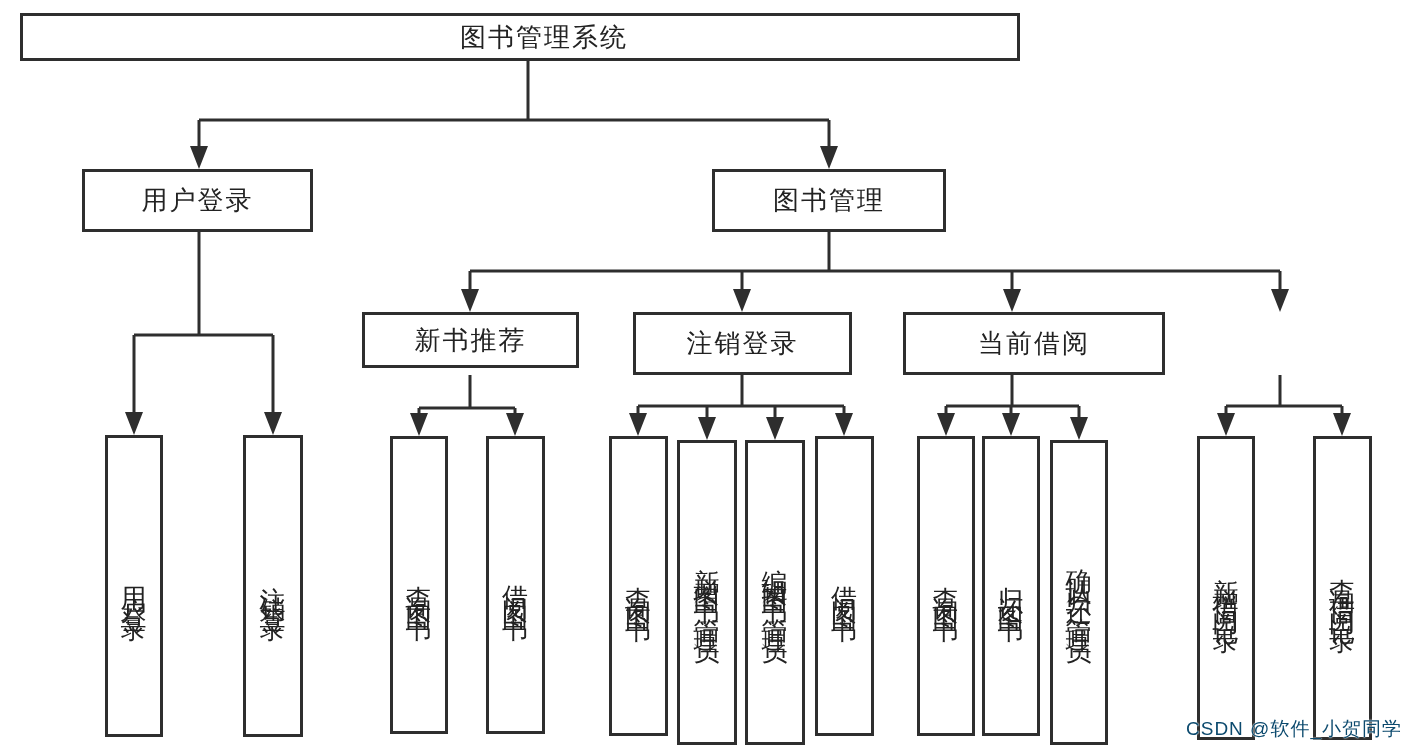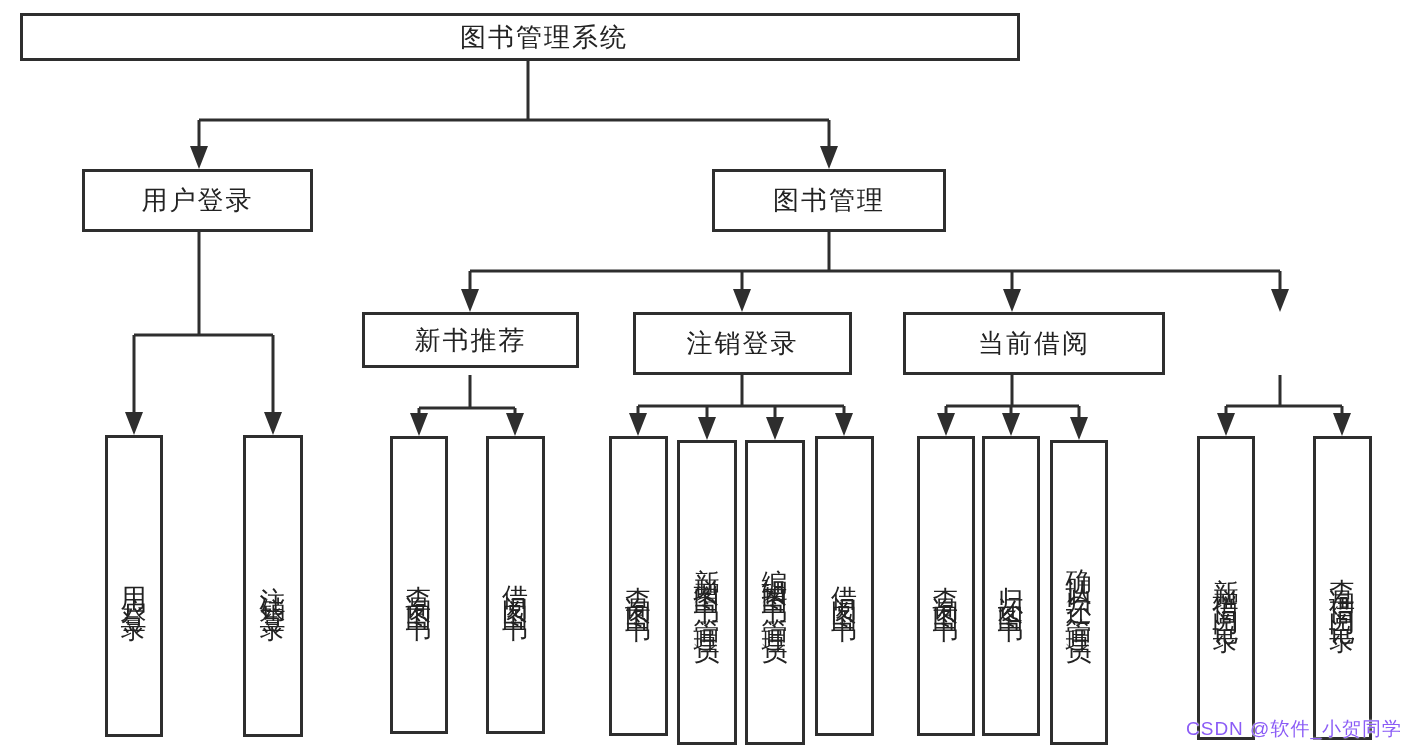--- a/index.html
+++ b/index.html
@@ -35,21 +35,21 @@
     letter-spacing: 10px;
     line-height: 1;
   }
   .watermark {
     position: absolute;
     left: 1186px;
     top: 716px;
     z-index: 5;
     font-size: 19px;
     letter-spacing: 1px;
-    color: #8b5cf6;
+    color: #0c4a6e;
     text-shadow: 0 0 2px #ffffff, 0 0 1px #ffffff;
     white-space: nowrap;
   }
 </style>
 </head>
 <body>
 
 <div class="canvas">
 
   <svg class="wires" width="1405" height="747" viewBox="0 0 1405 747" aria-hidden="true">

